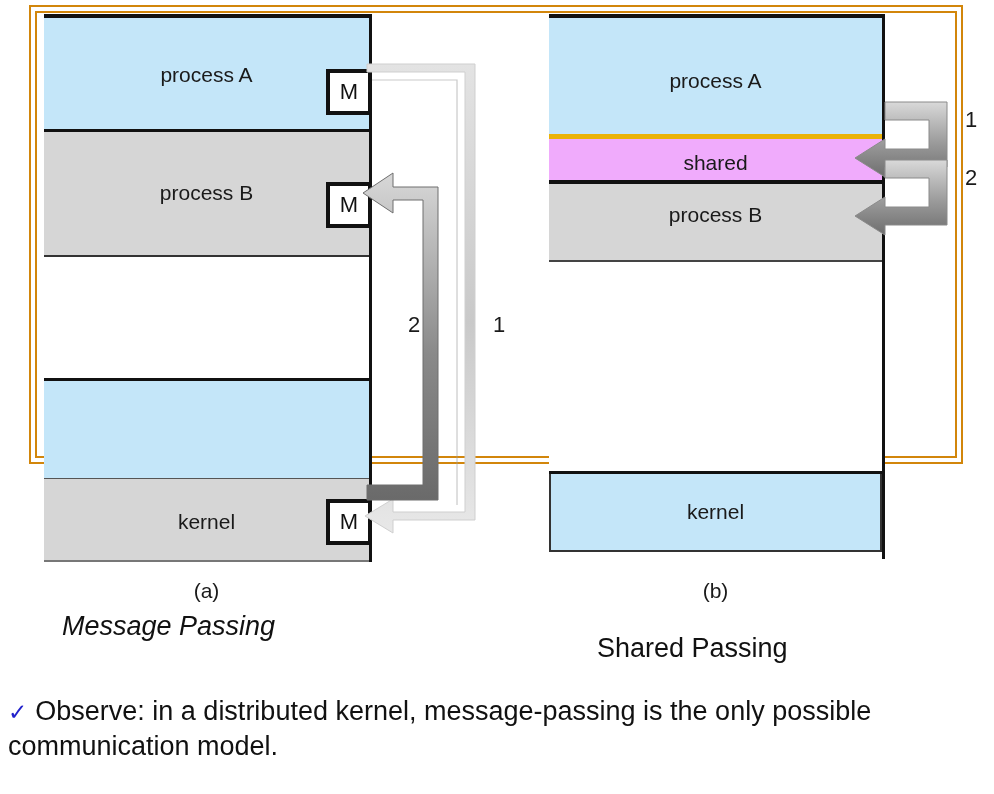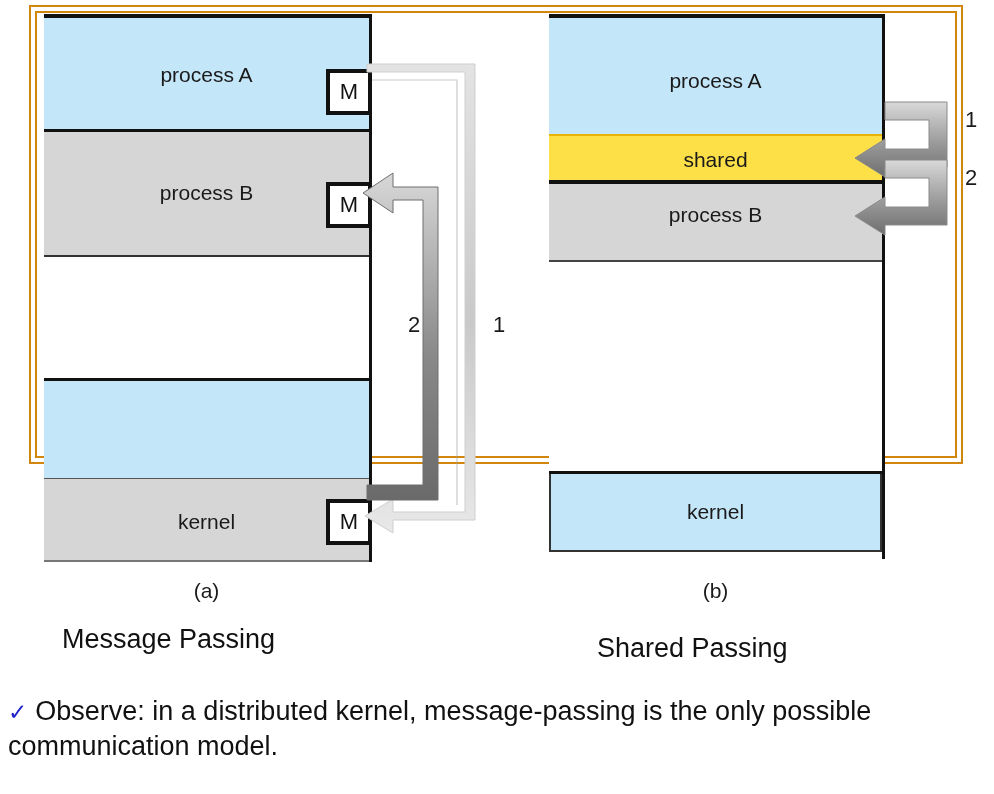--- a/index.html
+++ b/index.html
@@ -74,21 +74,21 @@
   #m-k{left:282px;top:485px;}
 
   
   #panel-b{
     position:absolute;
     left:518px; top:7px;
     width:333px; height:548px;
   }
   #panel-b .seg{position:absolute;left:0;width:333px;box-sizing:border-box;}
   #b-procA {top:0;    height:120px;background:#C4E6F9;border-top:4px solid #111;}
-  #b-shared{top:120px;height:50px; background:#fde047;border-top:2px solid #eab308;border-bottom:4px solid #111;}
+  #b-shared{top:120px;height:50px; background:#f0abfc;border-top:5px solid #eab308;border-bottom:4px solid #111;}
   #b-procB {top:170px;height:78px; background:#D6D6D6;border-bottom:2px solid #444;}
   #b-gap   {top:248px;height:212px;background:#ffffff;border-bottom:3px solid #111;}
   #b-kernel{top:460px;height:78px; background:#C4E6F9;border:2px solid #333;border-top:none;}
   #b-right-rule{
     position:absolute;left:333px;top:0;width:3px;height:545px;background:#111;
   }
 
   
   .subcap{
     position:absolute;
@@ -99,21 +99,21 @@
   #cap-a{left:13px;  top:572px; width:325px;}
   #cap-b{left:518px; top:572px; width:333px;}
 
   
   .bigcap{
     position:absolute;
     font-size:27px;
     color:#111;
     white-space:nowrap;
   }
-  #bigcap-mp{left:62px;  top:624px;}
+  #bigcap-mp{left:62px;  top:611px;font-style:italic;}
   #bigcap-sm{left:597px; top:633px;}
 
   
   #observe-block{
     position:absolute;
     left:8px; top:694px;
     width:978px;
     font-size:27px;
     color:#111;
     line-height:1.28;

